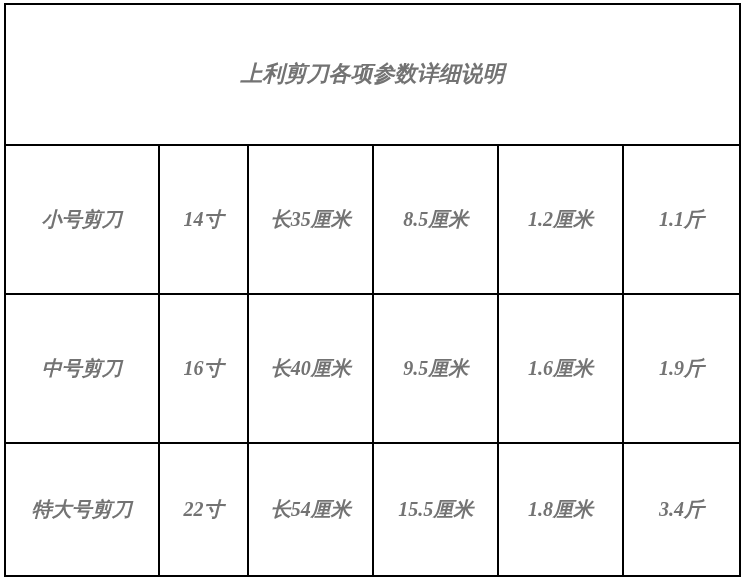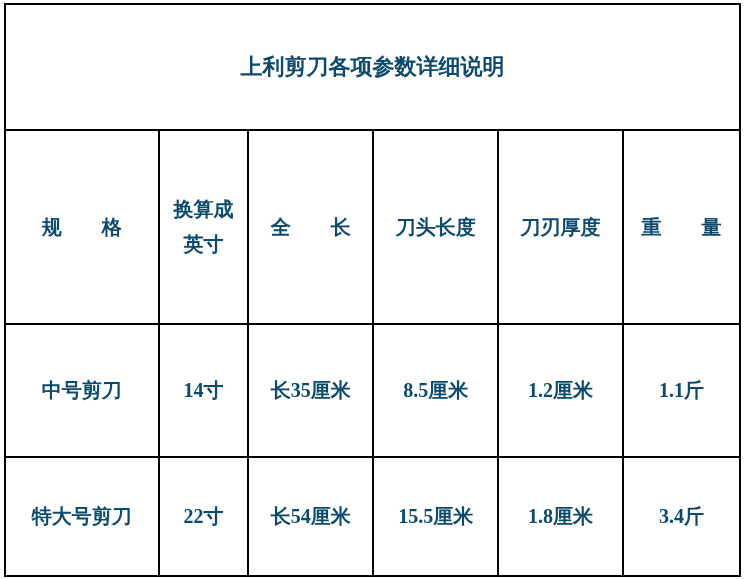--- a/index.html
+++ b/index.html
@@ -20,29 +20,30 @@
     background: #ffffff;
   }
   table.spec-table {
     border-collapse: collapse;
     table-layout: fixed;
     width: 737px;
     height: 574px;
   }
   .spec-table td, .spec-table th {
     border: 2px solid #000000;
-    color: #0c4a6e;
+    color: #737373;
     font-weight: bold;
     text-align: center;
     vertical-align: middle;
     padding: 0;
     white-space: pre-line;      
     font-size: 20px;
     line-height: 1.75;
     overflow: hidden;
+    font-style: italic;
   }
   .title-cell {
     font-size: 22px !important;
     line-height: 1.2 !important;
   }
   tr.title-row   { height: 70px; }
   tr.header-row  { height: 108px; }
   tr.row-small   { height: 74px; }
   tr.row-medium  { height: 74px; }
   tr.row-large   { height: 74px; }
@@ -59,36 +60,35 @@
       <col style="width:12.2%">
       <col style="width:17.0%">
       <col style="width:17.0%">
       <col style="width:17.0%">
       <col style="width:15.9%">
     </colgroup>
     <tbody>
       <tr class="title-row">
         <td colspan="6" class="title-cell">上利剪刀各项参数详细说明</td>
       </tr>
-      <tr class="header-row">
-        <th>规　　格</th>
-        <th>换算成
-英寸</th>
-        <th>全　　长</th>
-        <th>刀头长度</th>
-        <th>刀刃厚度</th>
-        <th>重　　量</th>
-      </tr>
       <tr class="row-small">
-        <td>中号剪刀</td>
+        <td>小号剪刀</td>
         <td>14寸</td>
         <td>长35厘米</td>
         <td>8.5厘米</td>
         <td>1.2厘米</td>
         <td>1.1斤</td>
+      </tr>
+      <tr class="row-medium">
+        <td>中号剪刀</td>
+        <td>16寸</td>
+        <td>长40厘米</td>
+        <td>9.5厘米</td>
+        <td>1.6厘米</td>
+        <td>1.9斤</td>
       </tr>
       <tr class="row-xlarge">
         <td>特大号剪刀</td>
         <td>22寸</td>
         <td>长54厘米</td>
         <td>15.5厘米</td>
         <td>1.8厘米</td>
         <td>3.4斤</td>
       </tr>
     </tbody>

